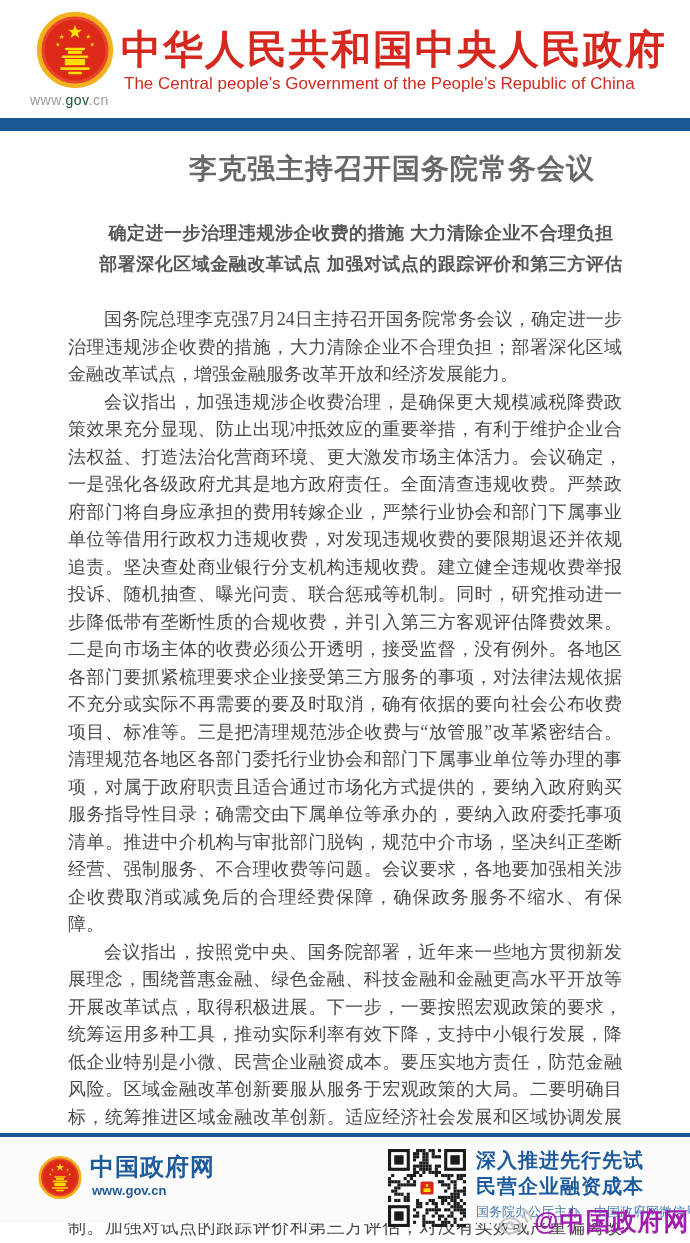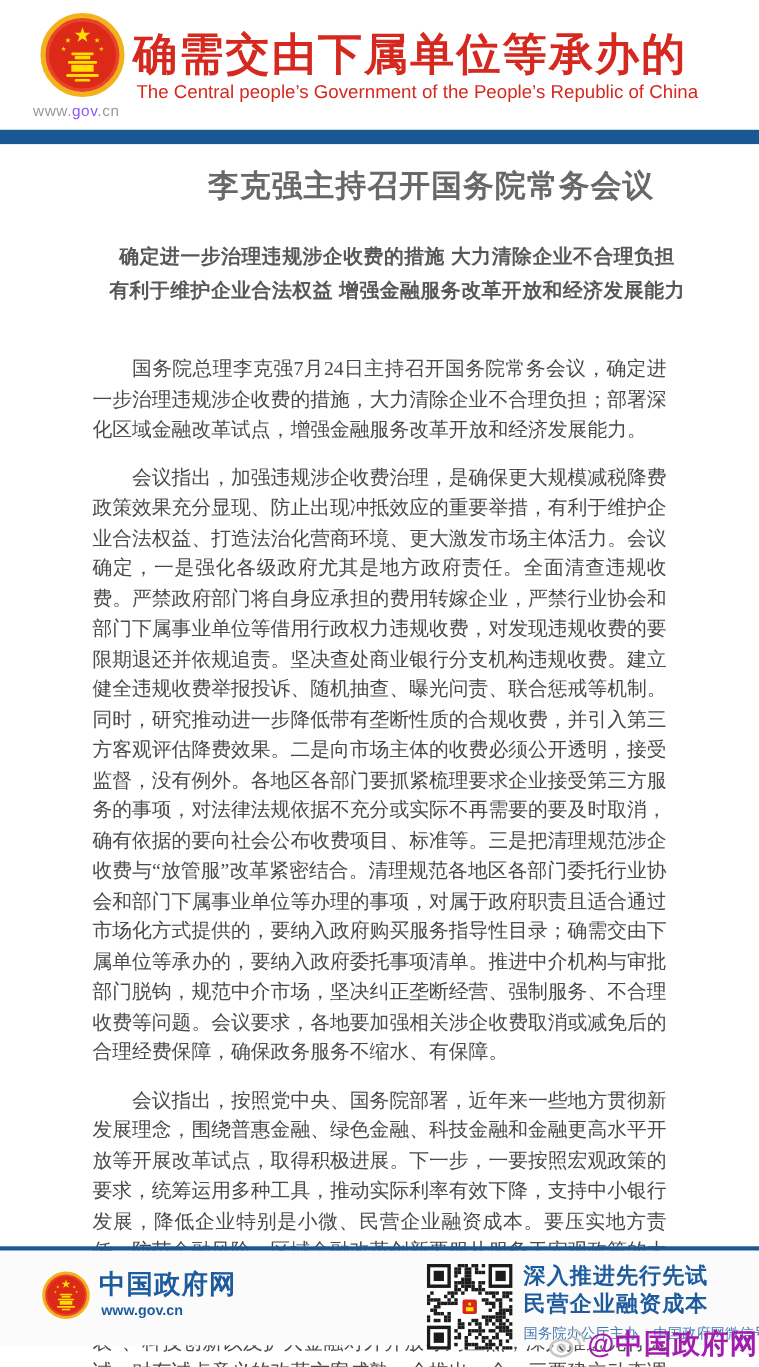--- a/index.html
+++ b/index.html
@@ -6,21 +6,21 @@
   html,body { background:#ffffff; }
   body {
     width:690px; height:1243px; position:relative; overflow:hidden;
     font-family:"Liberation Sans", sans-serif;
   }
 
   
   .header { position:absolute; top:0; left:0; width:690px; height:118px; background:#fff; cursor:pointer; }
   .emblem-lg { position:absolute; left:36px; top:10px; width:78px; height:80px; }
   .header-url { position:absolute; left:30px; top:92px; font-size:14px; color:#9a9a9a; letter-spacing:0.5px; }
-  .header-url .gov-red { color:#8b5cf6; }
+  .header-url .gov-red { color:#14532d; }
   .site-cn {
     position:absolute; left:121px; top:22px; font-size:40px; font-weight:bold;
     color:#d5281e; letter-spacing:2px; white-space:nowrap;
   }
   .site-en {
     position:absolute; left:124px; top:74px; font-size:17px; color:#d5281e; white-space:nowrap;
   }
   .blue-bar { position:absolute; top:118px; left:0; width:690px; height:13px; background:#1a5795; }
 
   
@@ -30,21 +30,21 @@
   }
   .article-subtitles { position:absolute; top:218px; left:0; width:690px; text-align:center; }
   .article-subtitles .sub {
     font-size:18px; font-weight:bold; color:#585858; line-height:31px; letter-spacing:0.5px;margin-left:32px;
   }
   .article-body {
     position:absolute; top:306px; left:68px; width:554px;
     font-family:"Liberation Serif", serif;
     font-size:18px; line-height:27.5px; color:#4a4a4a; text-align:justify;
   }
-  .article-body p { text-indent:2em; margin:16px; }
+  .article-body p { text-indent:2em; margin:0; }
 
   
   .footer-line { position:absolute; top:1133px; left:0; width:690px; height:4px; background:#1a5795; }
   .footer { position:absolute; top:1137px; left:0; width:690px; height:86px; background:#fbfbfb; }
   .emblem-sm { position:absolute; left:38px; top:18px; width:44px; height:45px; }
   .footer-sitename { position:absolute; left:90px; top:14px; font-size:24px; font-weight:bold; color:#1d5b9d; letter-spacing:1px; cursor:pointer; }
   .footer-url { position:absolute; left:92px; top:46px; font-size:13px; font-weight:bold; color:#1d5b9d; }
   .qr { position:absolute; left:388px; top:12px; width:78px; height:78px; }
   .host-block { position:absolute; left:476px; top:10px; }
   .host-block .host-line { font-size:20px; font-weight:bold; color:#1d5b9d; line-height:26px; letter-spacing:1px; }
@@ -70,30 +70,30 @@
   <polygon points="0,-10 2.35,-3.24 9.51,-3.09 3.80,1.24 5.88,8.09 0,4 -5.88,8.09 -3.80,1.24 -9.51,-3.09 -2.35,-3.24" fill="#ffde00" transform="translate(28,43) scale(0.30)"></polygon>
   <polygon points="0,-10 2.35,-3.24 9.51,-3.09 3.80,1.24 5.88,8.09 0,4 -5.88,8.09 -3.80,1.24 -9.51,-3.09 -2.35,-3.24" fill="#ffde00" transform="translate(72,43) scale(0.30)"></polygon>
   <rect x="37" y="47" width="26" height="3.2" rx="1.4" fill="#ffde00"></rect>
   <rect x="41" y="51" width="18" height="4" fill="#ffde00"></rect>
   <rect x="33" y="57" width="34" height="3.2" rx="1.4" fill="#ffde00"></rect>
   <rect x="37" y="61.5" width="26" height="8" fill="#ffde00"></rect>
   <rect x="31" y="72" width="38" height="3.6" rx="1.6" fill="#ffde00"></rect>
   <rect x="41" y="78" width="18" height="3" rx="1.4" fill="#ffde00"></rect>
     </svg>
   <div class="header-url"><span>www.</span><span class="gov-red">gov</span><span>.cn</span></div>
-  <div class="site-cn">确需交由下属单位等承办的</div>
+  <div class="site-cn">中华人民共和国中央人民政府</div>
   <div class="site-en">The Central people’s Government of the People’s Republic of China</div>
 </div>
 <div class="blue-bar"></div>
 
 <h1 class="article-title">李克强主持召开国务院常务会议</h1>
 
 <div class="article-subtitles">
   <div class="sub">确定进一步治理违规涉企收费的措施 大力清除企业不合理负担</div>
-  <div class="sub">有利于维护企业合法权益 增强金融服务改革开放和经济发展能力</div>
+  <div class="sub">部署深化区域金融改革试点 加强对试点的跟踪评价和第三方评估</div>
 </div>
 
 <div class="article-body">
   <p>国务院总理李克强7月24日主持召开国务院常务会议，确定进一步治理违规涉企收费的措施，大力清除企业不合理负担；部署深化区域金融改革试点，增强金融服务改革开放和经济发展能力。</p>
   <p>会议指出，加强违规涉企收费治理，是确保更大规模减税降费政策效果充分显现、防止出现冲抵效应的重要举措，有利于维护企业合法权益、打造法治化营商环境、更大激发市场主体活力。会议确定，一是强化各级政府尤其是地方政府责任。全面清查违规收费。严禁政府部门将自身应承担的费用转嫁企业，严禁行业协会和部门下属事业单位等借用行政权力违规收费，对发现违规收费的要限期退还并依规追责。坚决查处商业银行分支机构违规收费。建立健全违规收费举报投诉、随机抽查、曝光问责、联合惩戒等机制。同时，研究推动进一步降低带有垄断性质的合规收费，并引入第三方客观评估降费效果。二是向市场主体的收费必须公开透明，接受监督，没有例外。各地区各部门要抓紧梳理要求企业接受第三方服务的事项，对法律法规依据不充分或实际不再需要的要及时取消，确有依据的要向社会公布收费项目、标准等。三是把清理规范涉企收费与“放管服”改革紧密结合。清理规范各地区各部门委托行业协会和部门下属事业单位等办理的事项，对属于政府职责且适合通过市场化方式提供的，要纳入政府购买服务指导性目录；确需交由下属单位等承办的，要纳入政府委托事项清单。推进中介机构与审批部门脱钩，规范中介市场，坚决纠正垄断经营、强制服务、不合理收费等问题。会议要求，各地要加强相关涉企收费取消或减免后的合理经费保障，确保政务服务不缩水、有保障。</p>
   <p>会议指出，按照党中央、国务院部署，近年来一些地方贯彻新发展理念，围绕普惠金融、绿色金融、科技金融和金融更高水平开放等开展改革试点，取得积极进展。下一步，一要按照宏观政策的要求，统筹运用多种工具，推动实际利率有效下降，支持中小银行发展，降低企业特别是小微、民营企业融资成本。要压实地方责任，防范金融风险。区域金融改革创新要服从服务于宏观政策的大局。二要明确目标，统筹推进区域金融改革创新。适应经济社会发展和区域协调发展需要，以金融支持国家重大区域发展战略、“三农”、科技创新以及扩大金融对外开放等为重点，深入推进先行先试，对有试点意义的改革方案成熟一个推出一个。三要建立动态调整的区域金融改革工作机制。加强对试点的跟踪评价和第三方评估，对没有实效或严重偏离改革目标的要及时纠正或叫停，不能只要“帽子”不干事；对达到预期目标、成效明显的要鼓励开展新的改革探索，并将已形成的可复制经验加快向更大范围推广，使金融改革开放创新举措更好发挥促发展、惠民生、防风险的实效。</p>
 </div>
 
 <div class="footer-line"></div>
 <div class="footer">

